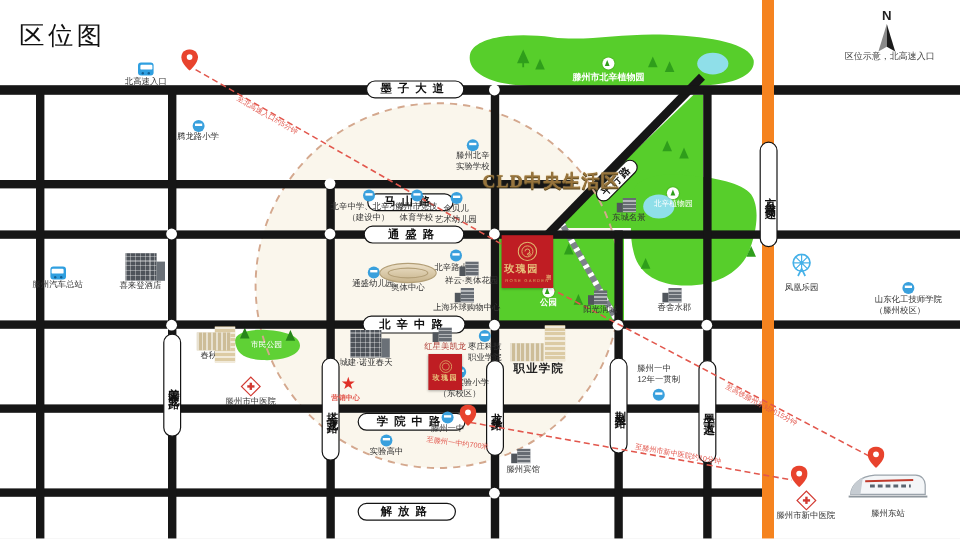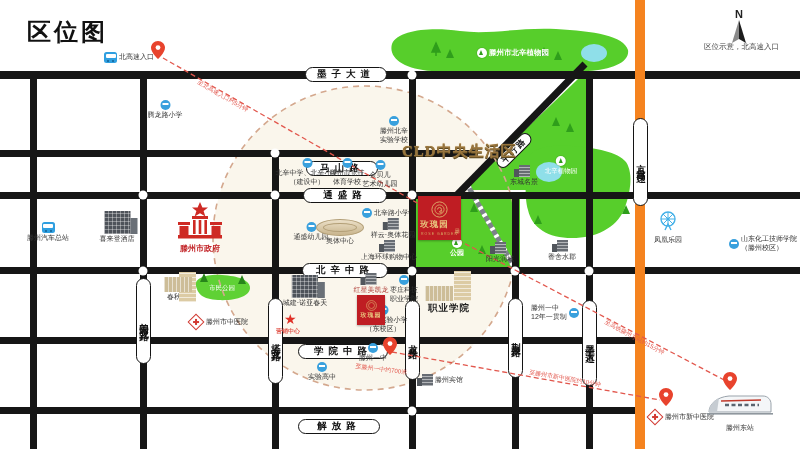--- a/index.html
+++ b/index.html
@@ -1,20 +1,20 @@
 <!DOCTYPE html>
 <html><head>
 <meta charset="utf-8">
 <style>
   html,body{margin:0;padding:0;background:#e9e9e9;font-family:"Liberation Sans","DejaVu Sans",sans-serif;}
   .stage{position:relative;width:800px;height:449px;background:#fff;overflow:hidden;margin:0 auto;}
   svg.layer{position:absolute;left:0;top:0;z-index:0;}
   svg.routes{position:absolute;left:0;top:0;z-index:5;pointer-events:none;}
 
-  .title{position:absolute;left:27px;top:16px;font-size:24px;font-weight:bold;color:#111;letter-spacing:3px;z-index:9;}
+  .title{position:absolute;left:16px;top:16px;font-size:21px;font-weight:normal;color:#111;letter-spacing:3px;z-index:9;}
   .badge{position:absolute;left:402px;top:142px;z-index:9;font-family:"Liberation Serif","DejaVu Serif",serif;
          font-weight:bold;font-size:15px;color:#97743d;letter-spacing:1px;
          text-shadow:0 1px 0 #5e4a20,0 0 1px #d9b878;}
   .compass{position:absolute;left:728px;top:8px;z-index:9;text-align:center;width:22px;}
   .compass .n{font-size:11px;font-weight:bold;color:#222;}
   .note{position:absolute;left:704px;top:42px;font-size:7.5px;color:#444;z-index:9;}
 
   .road{position:absolute;background:#161616;z-index:2;}
   .road.h{height:7px;}
   .road.v{width:7px;}
@@ -23,21 +23,21 @@
   .dot{position:absolute;width:9px;height:9px;background:#fff;border-radius:50%;transform:translate(-50%,-50%);z-index:3;}
 
   .pill{position:absolute;background:#fff;border:1.5px solid #141414;border-radius:9px;color:#111;font-weight:bold;
         display:flex;align-items:center;justify-content:center;z-index:4;box-sizing:border-box;}
   .pill.h{height:15px;font-size:9.5px;letter-spacing:5px;}
   .pill.v{width:15px;writing-mode:vertical-lr;text-orientation:upright;font-size:9.5px;letter-spacing:3px;padding:4px 0;}
   .pill.diag{width:44px;height:13px;font-size:8.5px;letter-spacing:2px;transform:rotate(-45deg);}
 
   .lm{position:absolute;z-index:6;display:flex;}
   .lm.col{flex-direction:column;align-items:center;gap:1px;transform:translateX(-50%);}
-  .lm.row{flex-direction:row;align-items:center;gap:2px;}
+  .lm.row{flex-direction:column;align-items:center;gap:2px;}
   .lbl{font-size:7px;color:#333;line-height:1.25;text-align:center;white-space:pre-line;}
   .lbl.left{text-align:left;}
   .lbl.white{color:#fff;}
   .lbl.red{color:#c3272b;font-weight:bold;font-size:8px;}
   .lbl.red2{color:#b0403a;}
   .lbl.big{font-size:9.5px;font-weight:bold;color:#222;letter-spacing:1px;}
 
   
   .ic{position:relative;display:inline-block;flex:none;}
   .ic-school{width:10px;height:10px;border-radius:50%;background:#39a0dd;}
@@ -251,39 +251,20 @@
 （滕州校区）</span>
   </div>
   <div class="lm col" style="left:48px;top:222px">
     <span class="ic ic-bus"></span>
     <span class="lbl">滕州汽车总站</span>
   </div>
   <div class="lm col" style="left:117px;top:211px">
     <span class="ic ic-bldg-lg"></span>
     <span class="lbl">喜来登酒店</span>
   </div>
-  <div class="lm col" style="left:200px;top:202px">
-    <span class="ic">
-      <svg width="44" height="37" viewBox="0 0 44 37">
-          <g fill="#ce2a24">
-            <polygon points="22,0 24.4,5.6 30,5.6 25.6,9 27.4,14.6 22,11.2 16.6,14.6 18.4,9 14,5.6 19.6,5.6"></polygon>
-            <rect x="14" y="14" width="16" height="3"></rect>
-            <rect x="15" y="18" width="2.6" height="14"></rect>
-            <rect x="20.7" y="18" width="2.6" height="14"></rect>
-            <rect x="26.4" y="18" width="2.6" height="14"></rect>
-            <rect x="0" y="20" width="12" height="3"></rect>
-            <rect x="1.5" y="24" width="9" height="9"></rect>
-            <rect x="32" y="20" width="12" height="3"></rect>
-            <rect x="33.5" y="24" width="9" height="9"></rect>
-            <rect x="0" y="33" width="44" height="3.5"></rect>
-          </g>
-        </svg>
-    </span>
-    <span class="lbl red">滕州市政府</span>
-  </div>
   <div class="lm col" style="left:181px;top:272px">
     <span class="ic ic-wanda" style="width:34px;height:20px"></span>
     <span class="lbl">春秋广场</span>
   </div>
   <div class="lm col" style="left:222px;top:284px">
     <span class="lbl white" style="font-size:6.5px">市民公园</span>
   </div>
   <div class="lm row" style="left:188px;top:314px">
     <span class="ic ic-hosp"></span>
     <span class="lbl">滕州市中医院</span>

